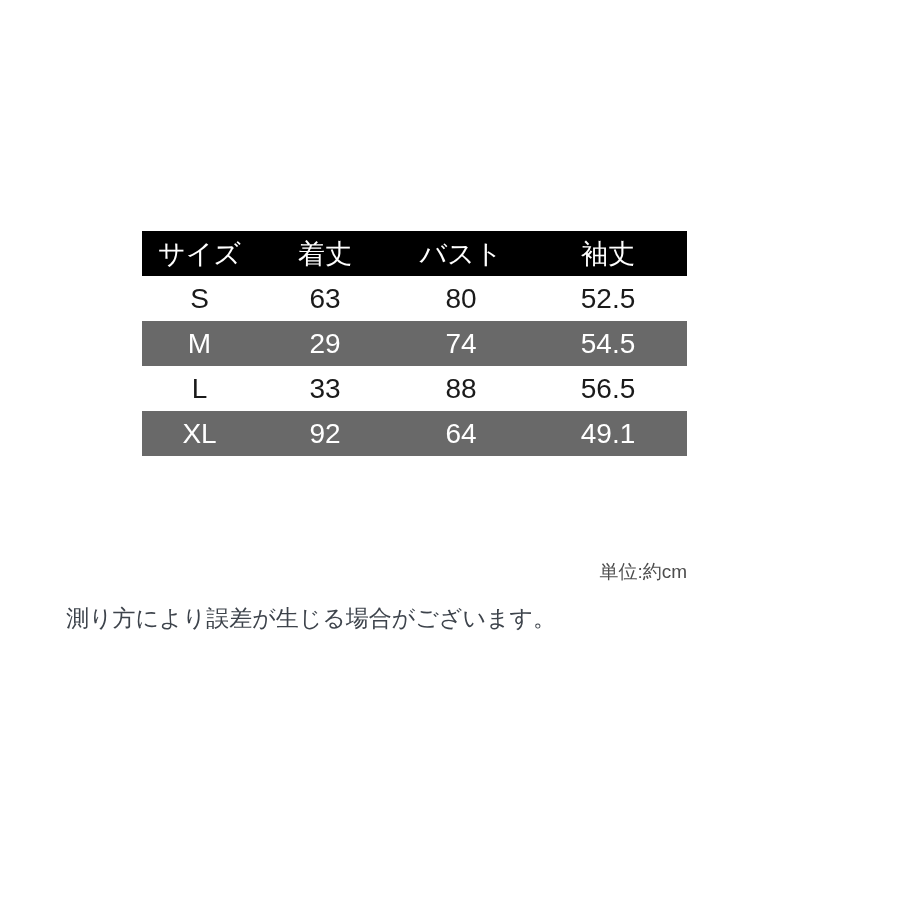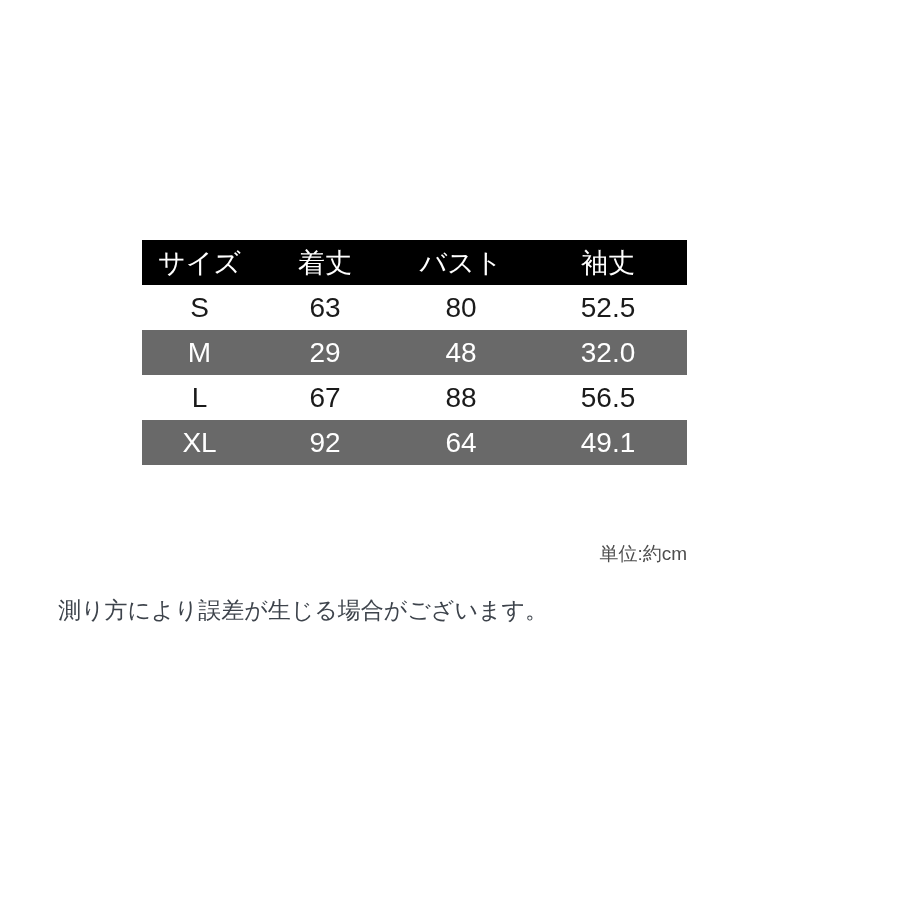--- a/index.html
+++ b/index.html
@@ -7,21 +7,21 @@
     position: relative;
     width: 900px;
     height: 900px;
     background: var(--page-bg, #ffffff);
     font-family: "Liberation Sans", sans-serif;
     overflow: hidden;
   }
   table.size-chart {
     position: absolute;
     left: 142px;
-    top: 240px;
+    top: 231px;
     width: 545px;
     border-collapse: collapse;
     table-layout: fixed;
   }
   table.size-chart th,
   table.size-chart td {
     height: 45px;
     padding: 0;
     text-align: center;
     vertical-align: middle;
@@ -38,35 +38,35 @@
     color: var(--row-text, #1a1a1a);
     font-size: 28px;
   }
   table.size-chart tbody tr:nth-child(even) td {
     background: var(--stripe-bg, #696969);
     color: var(--stripe-text, #ffffff);
   }
   .unit-note {
     position: absolute;
     left: 142px;
-    top: 541px;
+    top: 559px;
     width: 545px;
     text-align: right;
     font-size: 19px;
     color: var(--unit-note-text, #4d4d4d);
   }
   .notes {
     position: absolute;
     left: 58px;
     top: 593px;
     font-size: 23px;
     line-height: 35px;
     color: var(--note-text, #3d434b);
   }
-  .notes p { margin: 0; }
+  .notes p { margin: 8px; }
 </style>
 </head>
 <body>
 
 <div class="canvas">
 
   <table class="size-chart">
     <colgroup>
       <col style="width:115px">
       <col style="width:136px">
@@ -84,26 +84,26 @@
     <tbody>
         <tr>
           <td>S</td>
           <td>63</td>
           <td>80</td>
           <td>52.5</td>
         </tr>
         <tr>
           <td>M</td>
           <td>29</td>
-          <td>48</td>
-          <td>32.0</td>
+          <td>74</td>
+          <td>54.5</td>
         </tr>
         <tr>
           <td>L</td>
-          <td>67</td>
+          <td>33</td>
           <td>88</td>
           <td>56.5</td>
         </tr>
         <tr>
           <td>XL</td>
           <td>92</td>
           <td>64</td>
           <td>49.1</td>
         </tr>
       </tbody>

